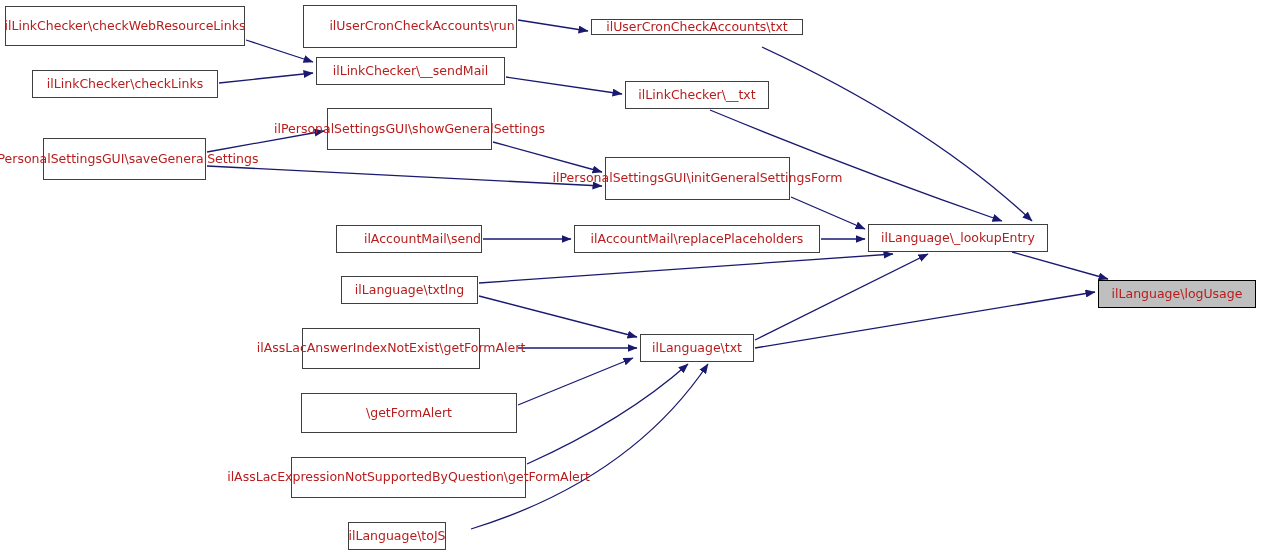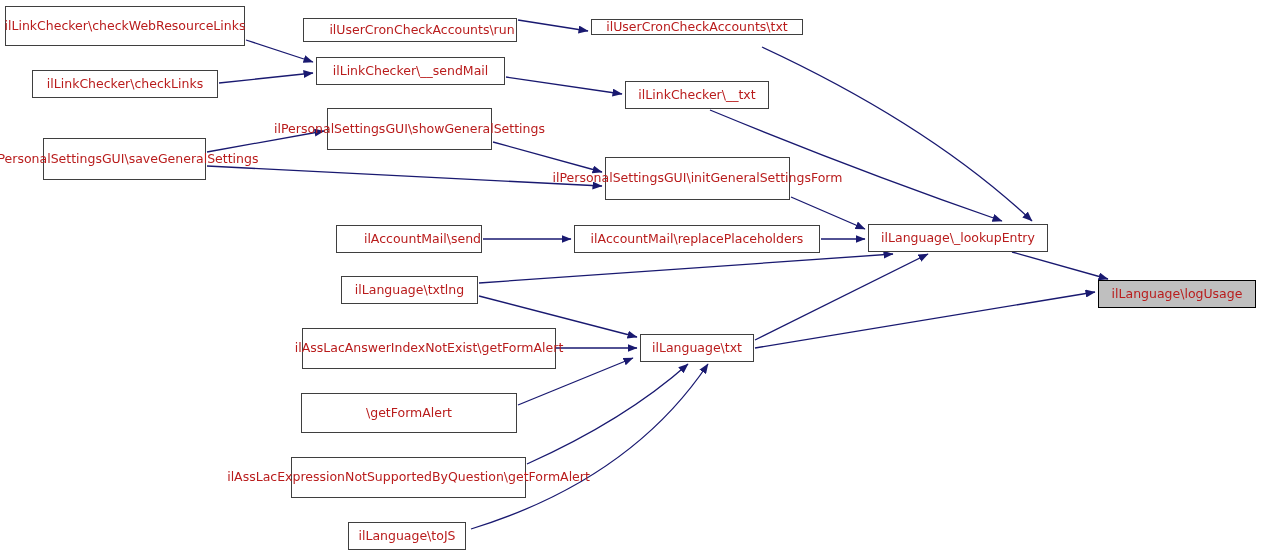--- a/index.html
+++ b/index.html
@@ -86,21 +86,21 @@
       <path d="M471,529 Q630,480 708,364" class="edge" marker-end="url(#arrow)"></path>
     </svg>
   <div id="nodes">
       <div class="node" style="left: 5px; top: 6px; width: 240px; height: 40px;">
         <div class="line">ilLinkChecker\checkWebResource</div>
         <div class="line">Links</div>
       </div>
       <div class="node" style="left: 32px; top: 70px; width: 186px; height: 28px; justify-content: center;">
         <div class="line">ilLinkChecker\checkLinks</div>
       </div>
-      <div class="node" style="left: 303px; top: 18px; width: 214px; height: 24px; padding-left: 24px;">
+      <div class="node" style="left: 303px; top: 5px; width: 214px; height: 43px; padding-left: 24px;">
         <div class="line">ilUserCronCheckAccounts\run</div>
       </div>
       <div class="node" style="left: 591px; top: 19px; width: 212px; height: 16px;">
         <div class="line">ilUserCronCheckAccounts\txt</div>
       </div>
       <div class="node" style="left: 316px; top: 57px; width: 189px; height: 28px;">
         <div class="line">ilLinkChecker\__sendMail</div>
       </div>
       <div class="node" style="left: 625px; top: 81px; width: 144px; height: 28px;">
         <div class="line">ilLinkChecker\__txt</div>
@@ -125,31 +125,31 @@
       </div>
       <div class="node" style="left: 868px; top: 224px; width: 180px; height: 28px;">
         <div class="line">ilLanguage\_lookupEntry</div>
       </div>
       <div class="node" style="left: 341px; top: 276px; width: 137px; height: 28px;">
         <div class="line">ilLanguage\txtlng</div>
       </div>
       <div class="node highlighted" style="left: 1098px; top: 280px; width: 158px; height: 28px;">
         <div class="line">ilLanguage\logUsage</div>
       </div>
-      <div class="node" style="left: 302px; top: 328px; width: 254px; height: 41px;">
+      <div class="node" style="left: 302px; top: 328px; width: 178px; height: 41px;">
         <div class="line">ilAssLacAnswerIndexNotExist</div>
         <div class="line">\getFormAlert</div>
       </div>
       <div class="node" style="left: 640px; top: 334px; width: 114px; height: 28px;">
         <div class="line">ilLanguage\txt</div>
       </div>
       <div class="node" style="left: 301px; top: 393px; width: 216px; height: 40px;">
         <div class="line">\getFormAlert</div>
       </div>
       <div class="node" style="left: 291px; top: 457px; width: 235px; height: 41px;">
         <div class="line">ilAssLacExpressionNotSupported</div>
         <div class="line">ByQuestion\getFormAlert</div>
       </div>
-      <div class="node" style="left: 348px; top: 522px; width: 118px; height: 28px;">
+      <div class="node" style="left: 348px; top: 522px; width: 98px; height: 28px;">
         <div class="line">ilLanguage\toJS</div>
       </div>
     </div>
 </div>
 
 </body></html>

